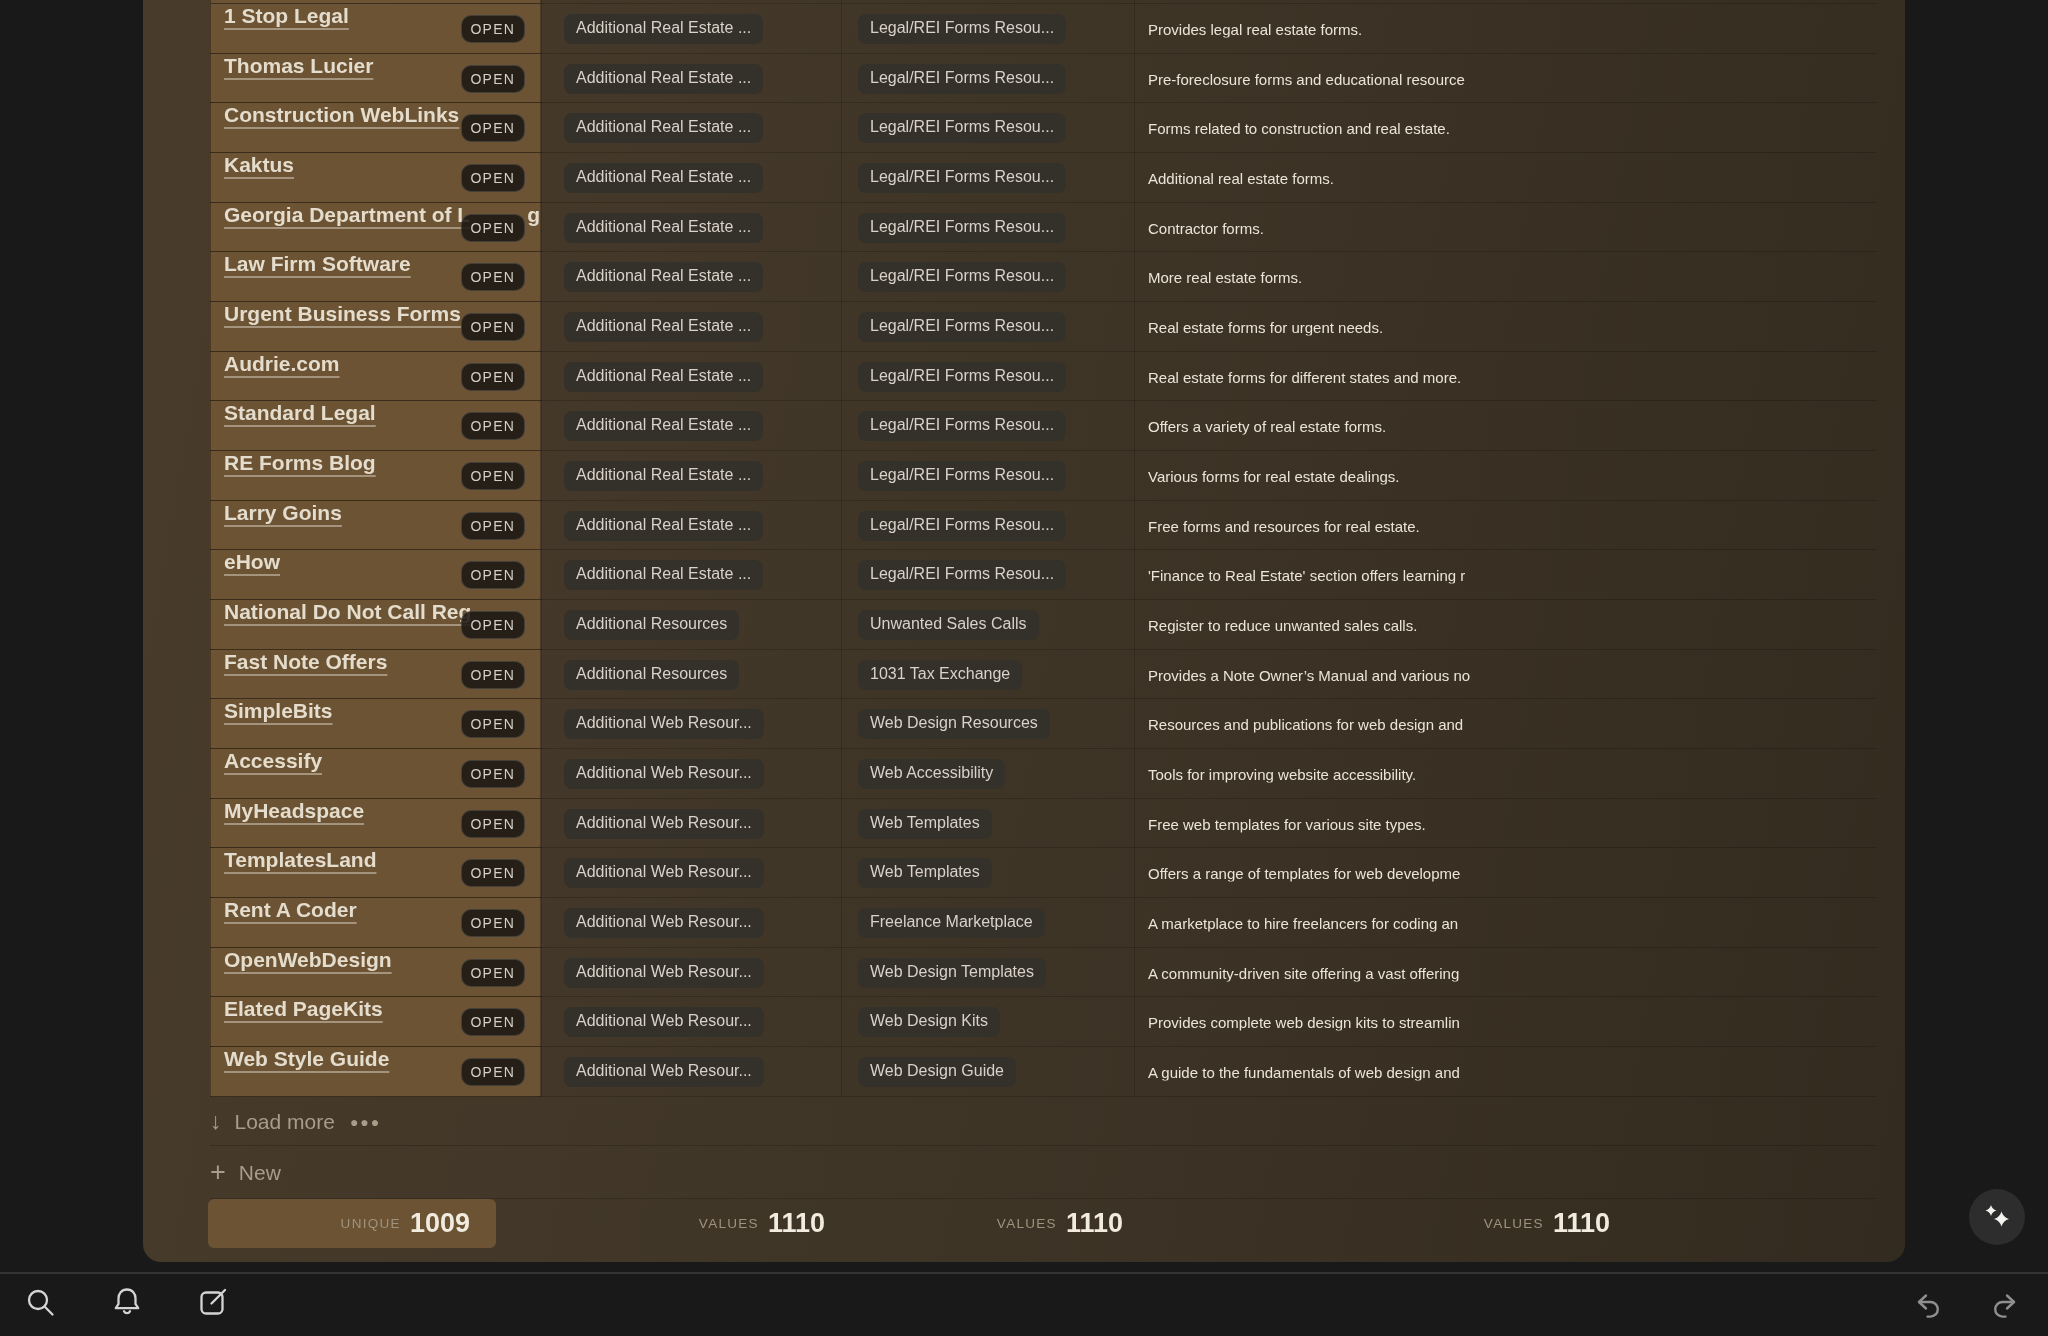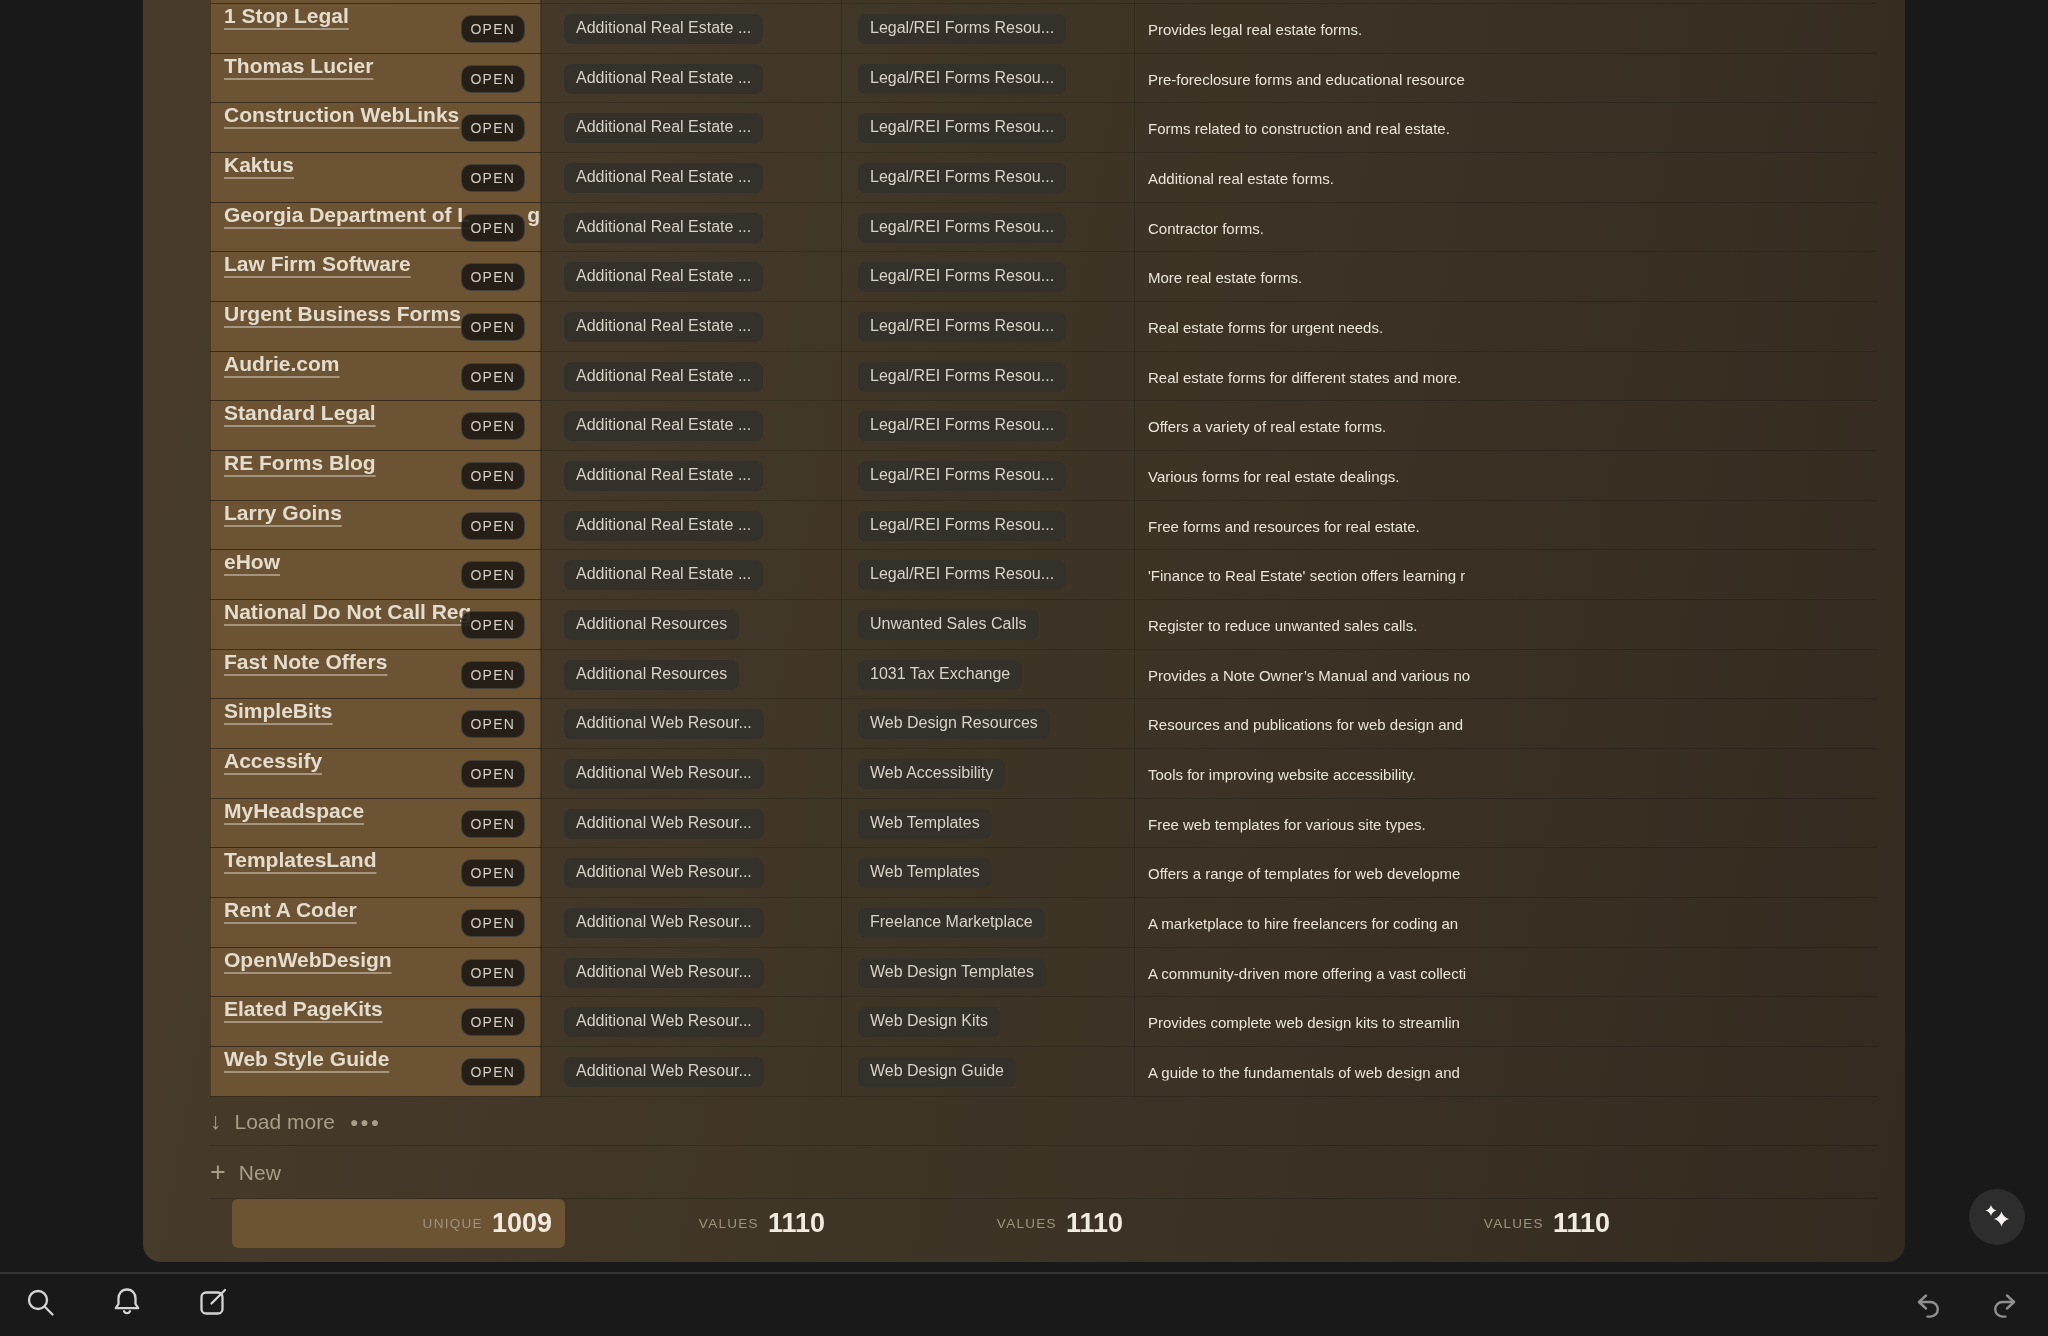--- a/index.html
+++ b/index.html
@@ -38,21 +38,21 @@
   #load-more{top:1097px;}
   #new-row{top:1146px;height:53px;}
   .fr-icon{font-size:23px;line-height:1;color:#a89d88;}
   .plus-icon{font-size:27px;font-weight:300;}
   .dots-icon{font-size:14px;letter-spacing:2px;color:#a89d88;margin-left:2px;}
   .agg-band{position:absolute;top:1199px;left:0;width:100%;height:49px;}
   .agg{position:absolute;top:0;height:49px;display:flex;align-items:center;justify-content:flex-end;
        gap:9px;box-sizing:border-box;}
   .agg-label{font-size:13.5px;letter-spacing:1.3px;color:#9e937e;font-weight:500;}
   .agg-value{font-size:27px;font-weight:600;color:#f1ebe0;}
-  #agg-1{left:65px;width:333px;background:#6b5334;border-radius:6px;padding-right:13px;margin-left:24px;}
+  #agg-1{left:65px;width:288px;background:#6b5334;border-radius:6px;padding-right:26px;}
   #agg-2{left:400px;width:282px;}
   #agg-3{left:700px;width:280px;}
   #agg-4{left:1000px;width:467px;}
   .toolbar-line{position:absolute;top:1272px;left:0;width:2048px;height:2px;background:#343434;}
   .tb-icon{position:absolute;width:32px;height:32px;}
   .tb-icon svg{display:block;}
   #tb-search{left:25px;top:1287px;}
   #tb-bell{left:111px;top:1285px;}
   #tb-compose{left:197px;top:1286px;}
   #tb-undo{left:1914px;top:1289px;}
@@ -281,21 +281,21 @@
     </div>
 
     <div class="row">
       <div class="name-cell">
         <span class="name">OpenWebDesign</span>
         <button class="open-btn">OPEN</button>
 
       </div>
       <span class="chip chip1">Additional Web Resour...</span>
       <span class="chip chip2">Web Design Templates</span>
-      <span class="desc">A community-driven more offering a vast collecti</span>
+      <span class="desc">A community-driven site offering a vast offering</span>
     </div>
 
     <div class="row">
       <div class="name-cell">
         <span class="name">Elated PageKits</span>
         <button class="open-btn">OPEN</button>
 
       </div>
       <span class="chip chip1">Additional Web Resour...</span>
       <span class="chip chip2">Web Design Kits</span>

